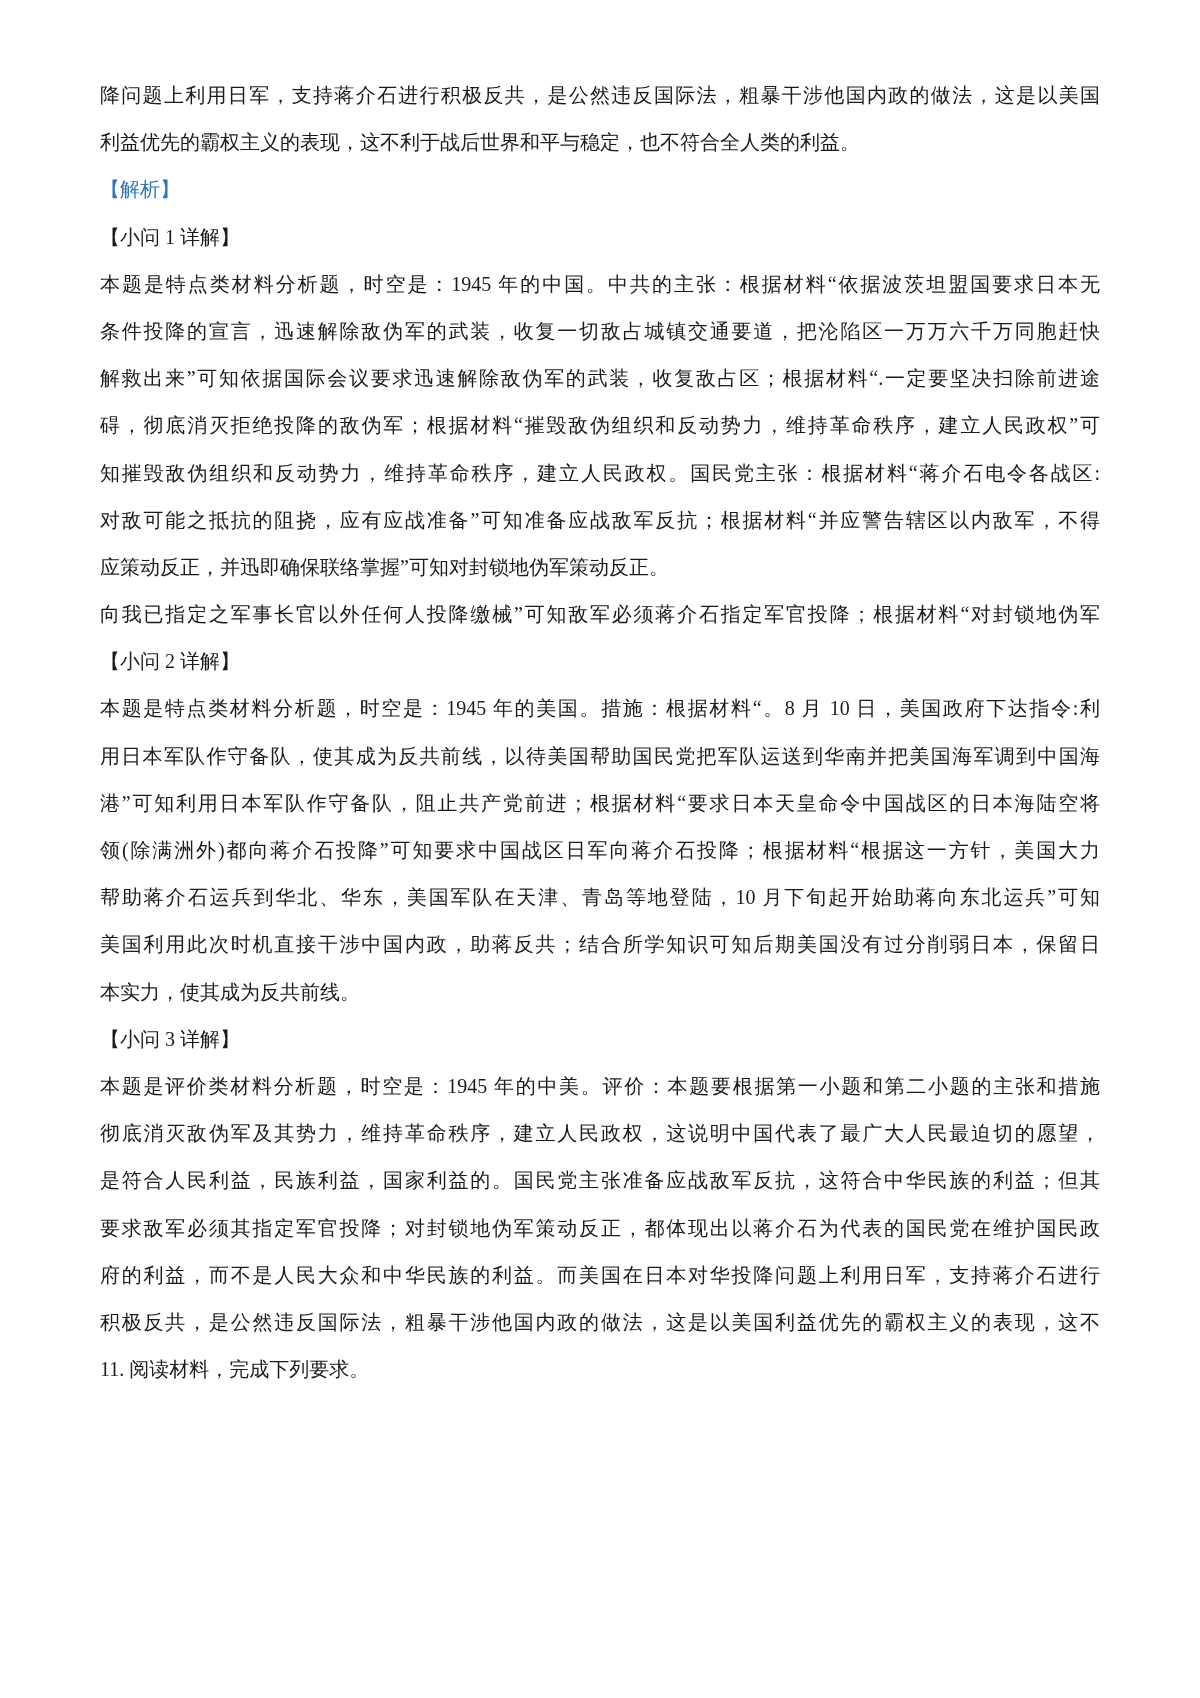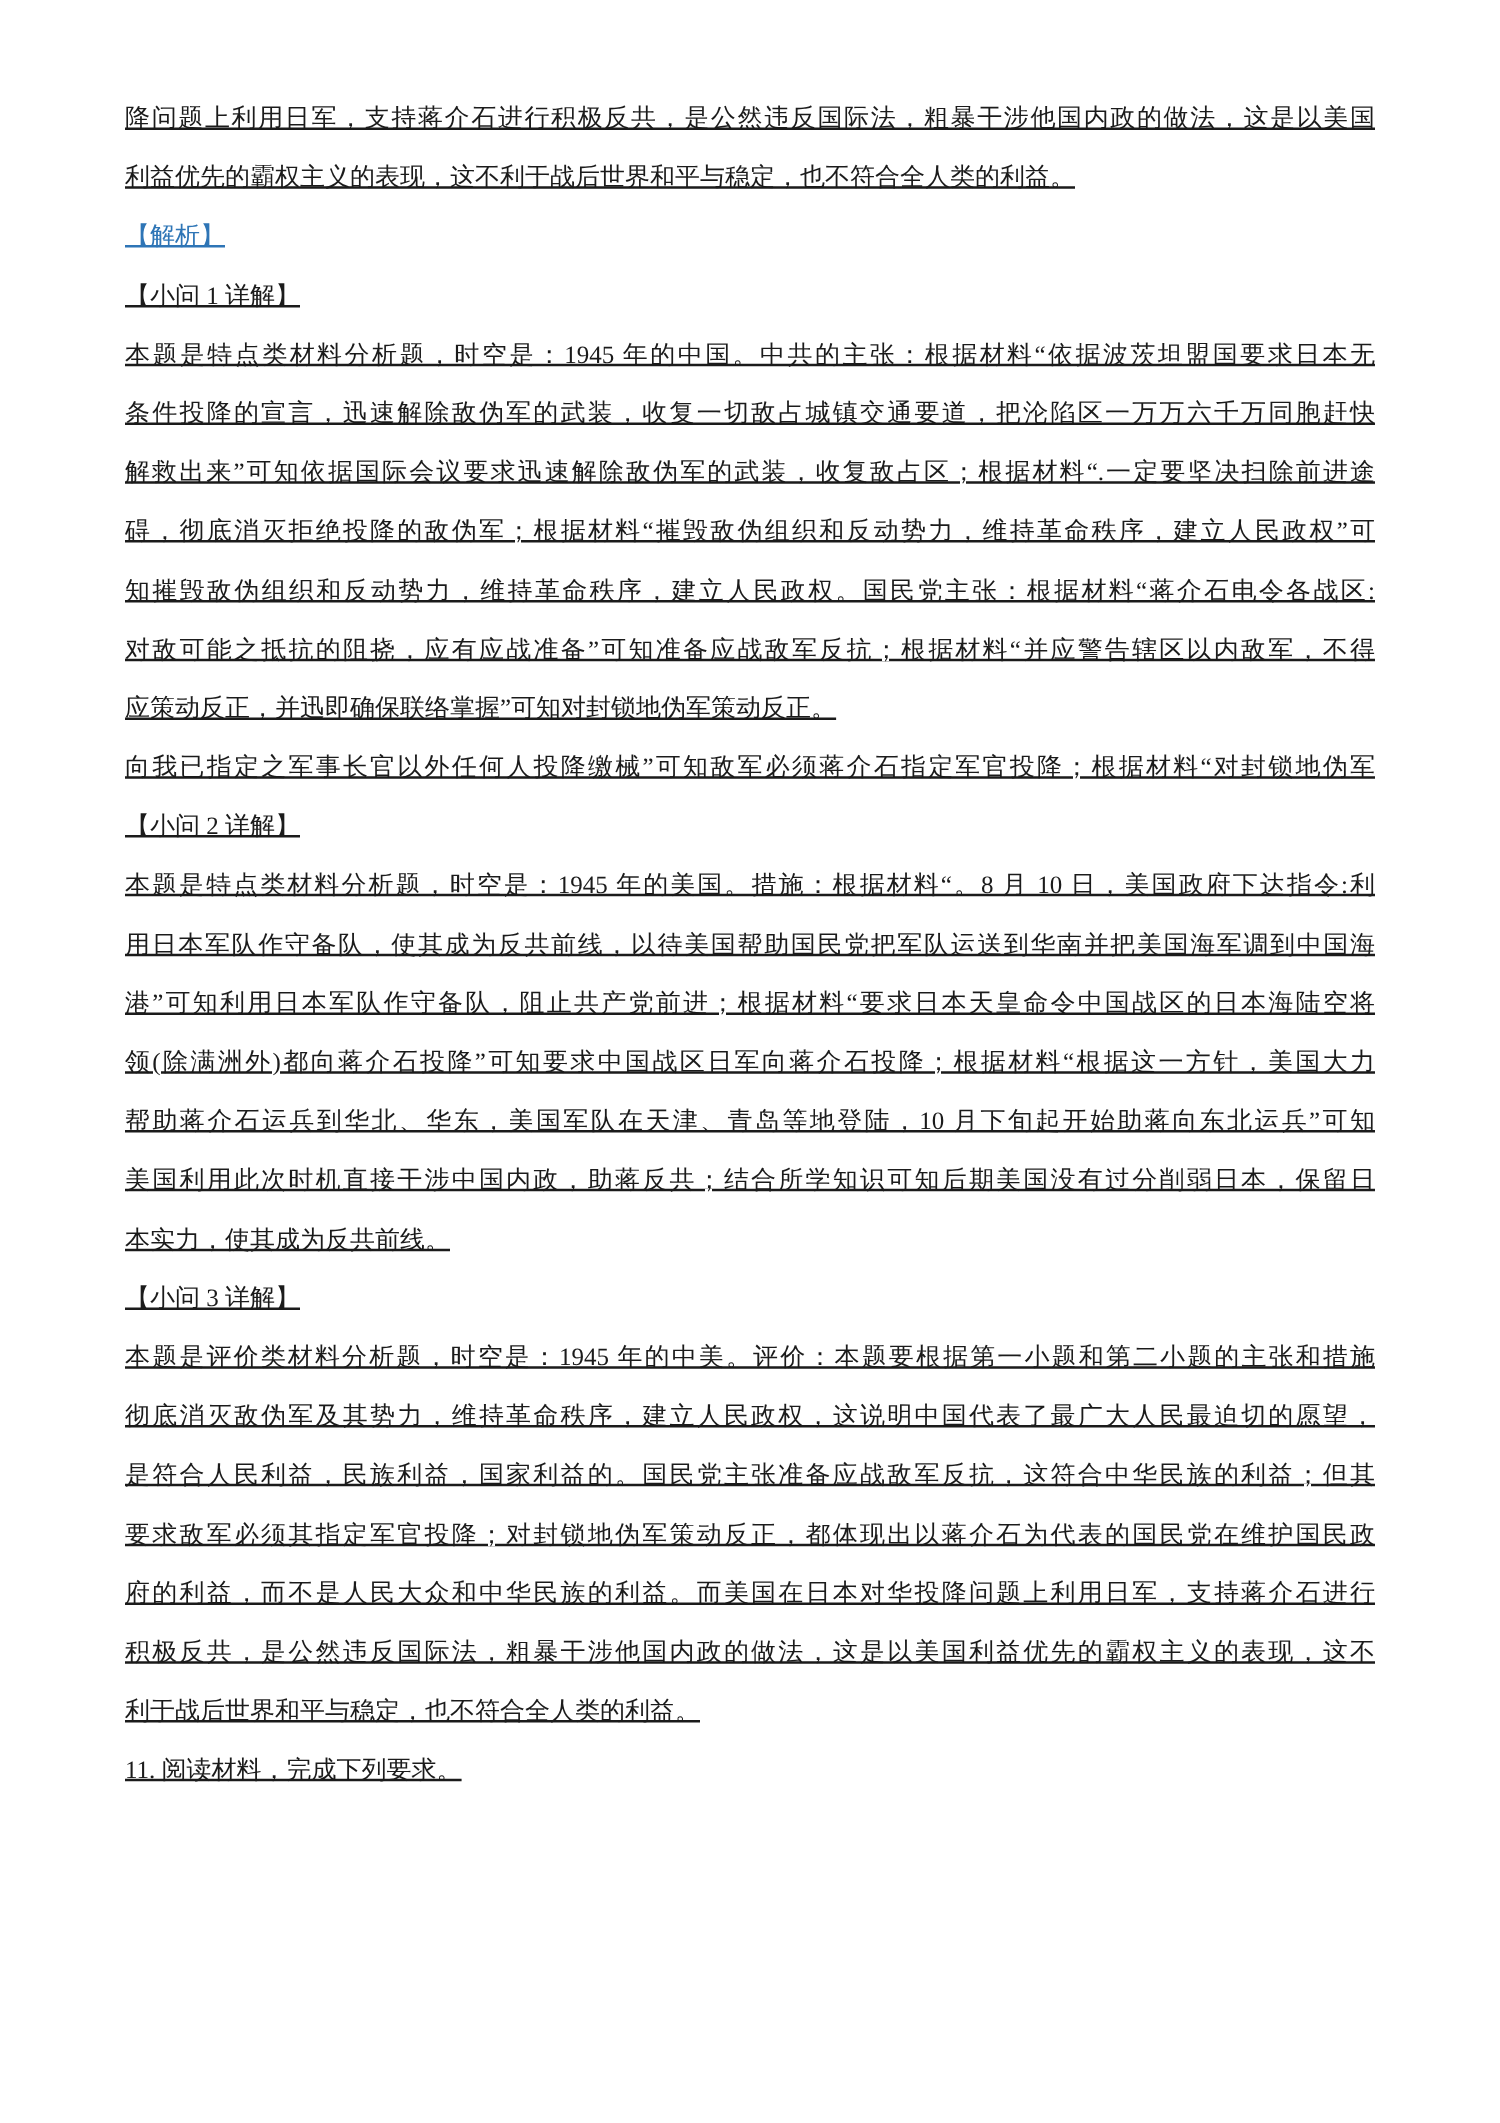--- a/index.html
+++ b/index.html
@@ -23,21 +23,20 @@
     top: 72px;
     width: 1000px;
     font-size: 20px;
   }
   .line {
     line-height: 47.2px;
     height: 47.2px;
     text-align: justify;
     white-space: normal;
     overflow: hidden;
-    text-decoration: underline;
   }
   .line.fill {
     text-align-last: justify;
     -moz-text-align-last: justify;
   }
   .line.heading-blue {
     color: var(--accent-blue, #2E75B6);
   }
   .line.heading {
     color: var(--text-color, #1b1b1b);
@@ -68,16 +67,15 @@
       <div class="line body fill">帮助蒋介石运兵到华北、华东，美国军队在天津、青岛等地登陆，10 月下旬起开始助蒋向东北运兵”可知</div>
       <div class="line body fill">美国利用此次时机直接干涉中国内政，助蒋反共；结合所学知识可知后期美国没有过分削弱日本，保留日</div>
       <div class="line body">本实力，使其成为反共前线。</div>
       <div class="line heading">【小问 3 详解】</div>
       <div class="line body fill">本题是评价类材料分析题，时空是：1945 年的中美。评价：本题要根据第一小题和第二小题的主张和措施</div>
       <div class="line body fill">彻底消灭敌伪军及其势力，维持革命秩序，建立人民政权，这说明中国代表了最广大人民最迫切的愿望，</div>
       <div class="line body fill">是符合人民利益，民族利益，国家利益的。国民党主张准备应战敌军反抗，这符合中华民族的利益；但其</div>
       <div class="line body fill">要求敌军必须其指定军官投降；对封锁地伪军策动反正，都体现出以蒋介石为代表的国民党在维护国民政</div>
       <div class="line body fill">府的利益，而不是人民大众和中华民族的利益。而美国在日本对华投降问题上利用日军，支持蒋介石进行</div>
       <div class="line body fill">积极反共，是公然违反国际法，粗暴干涉他国内政的做法，这是以美国利益优先的霸权主义的表现，这不</div>
-      <div class="line body">利于战后世界和平与稳定，也不符合全人类的利益。</div>
       <div class="line body">11. 阅读材料，完成下列要求。</div>
     </div>
 </div>
 
 </body></html>

